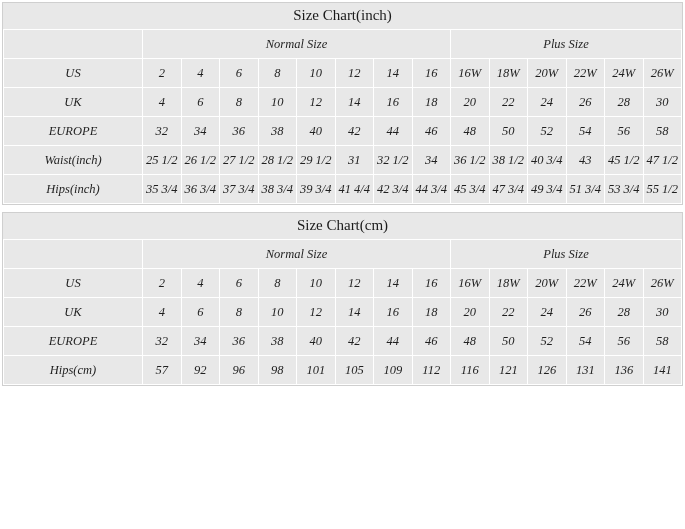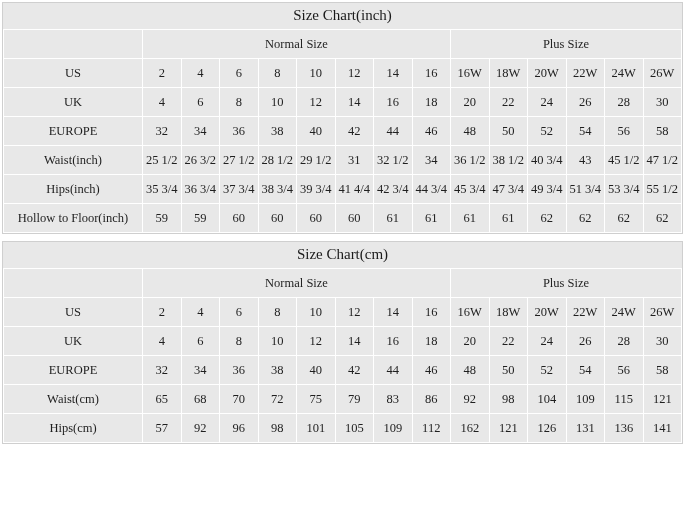--- a/index.html
+++ b/index.html
@@ -32,20 +32,21 @@
     font-size: 15px;
     padding: 4px 0 5px 0;
     background: #e8e8e8;
     color: #1a1a1a;
   }
   table.size-table {
     border-collapse: collapse;
     width: 100%;
     background: #e8e8e8;
     table-layout: fixed;
+    font-style: italic;
   }
   table.size-table td {
     border: 1px solid #ffffff;
     text-align: center;
     vertical-align: middle;
     font-size: 12.5px;
     color: #1f1f1f;
     padding: 0;
     height: 28px;
     background: #e8e8e8;
@@ -146,21 +147,21 @@
         <td>52</td>
         <td>54</td>
         <td>56</td>
         <td>58</td>
       </tr>
 
 
       <tr class="size-row">
         <td class="rowlabel">Waist(inch)</td>
         <td class="small-val">25 1/2</td>
-        <td class="small-val">26 3/2</td>
+        <td class="small-val">26 1/2</td>
         <td class="small-val">27 1/2</td>
         <td class="small-val">28 1/2</td>
         <td class="small-val">29 1/2</td>
         <td class="small-val">31</td>
         <td class="small-val">32 1/2</td>
         <td class="small-val">34</td>
         <td class="small-val">36 1/2</td>
         <td class="small-val">38 1/2</td>
         <td class="small-val">40 3/4</td>
         <td class="small-val">43</td>
@@ -179,37 +180,20 @@
         <td class="small-val">42 3/4</td>
         <td class="small-val">44 3/4</td>
         <td class="small-val">45 3/4</td>
         <td class="small-val">47 3/4</td>
         <td class="small-val">49 3/4</td>
         <td class="small-val">51 3/4</td>
         <td class="small-val">53 3/4</td>
         <td class="small-val">55 1/2</td>
       </tr>
 
-      <tr class="size-row">
-        <td class="rowlabel">Hollow to Floor(inch)</td>
-        <td>59</td>
-        <td>59</td>
-        <td>60</td>
-        <td>60</td>
-        <td>60</td>
-        <td>60</td>
-        <td>61</td>
-        <td>61</td>
-        <td>61</td>
-        <td>61</td>
-        <td>62</td>
-        <td>62</td>
-        <td>62</td>
-        <td>62</td>
-      </tr>
     </tbody>
       </table>
   </div>
 
   <div class="chart-block" style="margin-top:7px;">
     <div class="chart-title">Size Chart(cm)</div>
     <table class="size-table">
       <tbody>
           <tr>
         <td class="rowlabel blank"></td>
@@ -265,49 +249,32 @@
         <td>46</td>
         <td>48</td>
         <td>50</td>
         <td>52</td>
         <td>54</td>
         <td>56</td>
         <td>58</td>
       </tr>
 
 
-      <tr class="size-row">
-        <td class="rowlabel">Waist(cm)</td>
-        <td>65</td>
-        <td>68</td>
-        <td>70</td>
-        <td>72</td>
-        <td>75</td>
-        <td>79</td>
-        <td>83</td>
-        <td>86</td>
-        <td>92</td>
-        <td>98</td>
-        <td>104</td>
-        <td>109</td>
-        <td>115</td>
-        <td>121</td>
-      </tr>
 
       <tr class="size-row">
         <td class="rowlabel">Hips(cm)</td>
         <td>57</td>
         <td>92</td>
         <td>96</td>
         <td>98</td>
         <td>101</td>
         <td>105</td>
         <td>109</td>
         <td>112</td>
-        <td>162</td>
+        <td>116</td>
         <td>121</td>
         <td>126</td>
         <td>131</td>
         <td>136</td>
         <td>141</td>
       </tr>
 
     </tbody>
       </table>
   </div>

